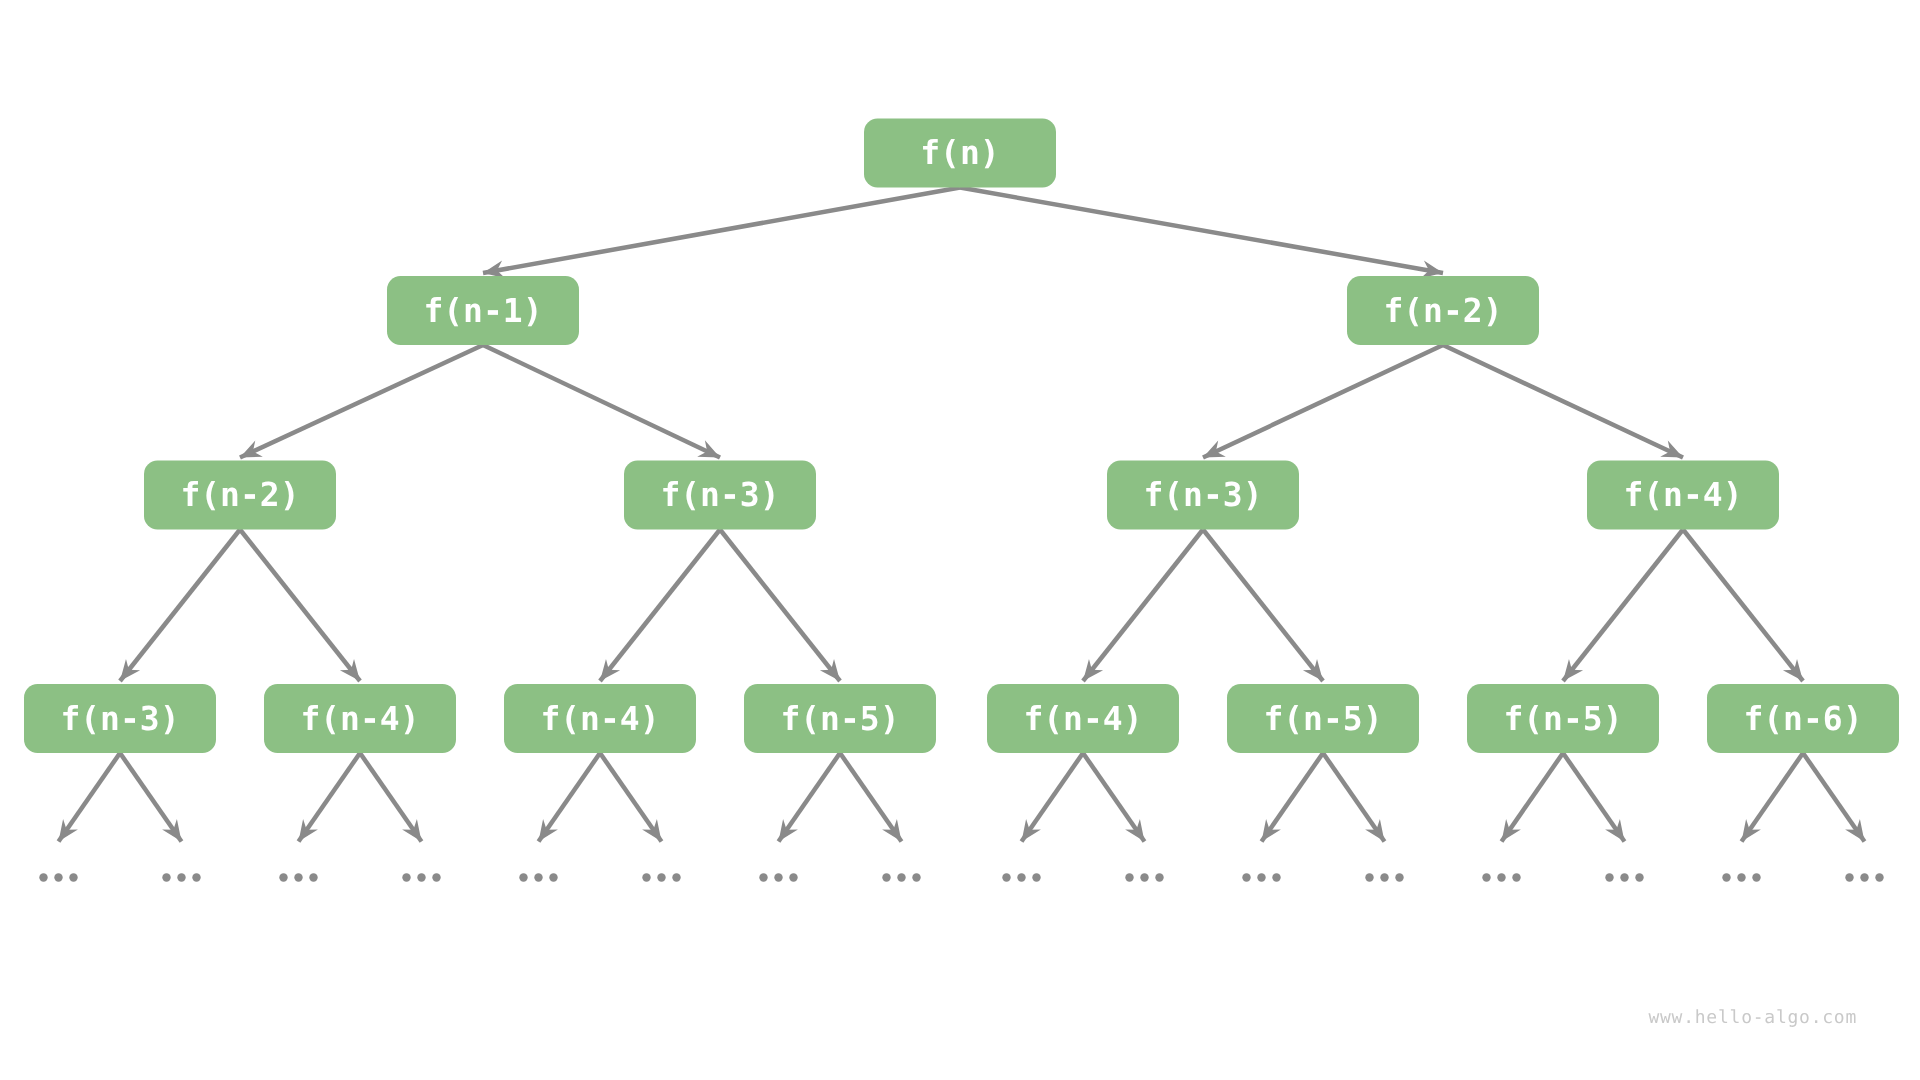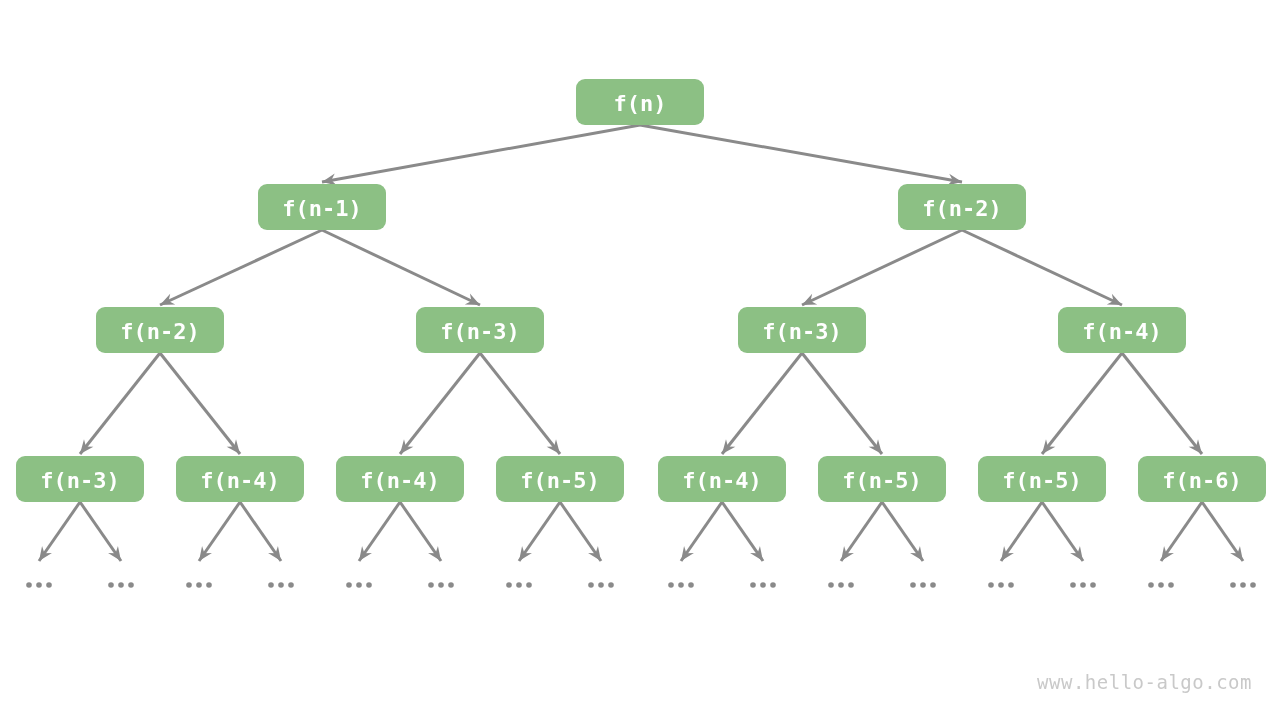--- a/index.html
+++ b/index.html
@@ -25,24 +25,24 @@
     width: 1280px;
     height: 720px;
   }
   .node-label {
     font-family: "DejaVu Sans Mono", monospace;
     font-weight: bold;
     font-size: 22px;
   }
   .watermark {
     position: absolute;
-    right: 28px;
+    right: 42px;
     top: 671px;
     font-family: "DejaVu Sans Mono", monospace;
-    font-size: 19px;
+    font-size: 12px;
     color: #c9c9c9;
     letter-spacing: 0.5px;
   }
 </style>
 </head>
 <body>
 
 <div class="stage">
   <svg id="tree-svg" viewBox="0 0 1280 720" xmlns="http://www.w3.org/2000/svg">
       <defs>

